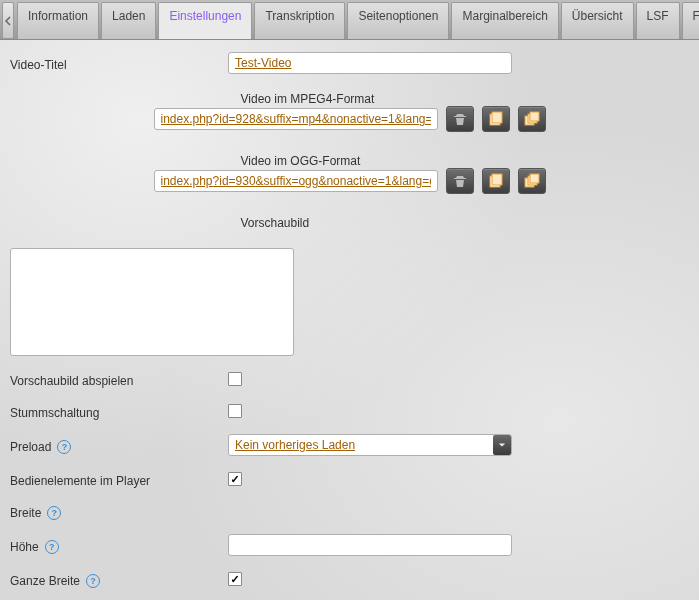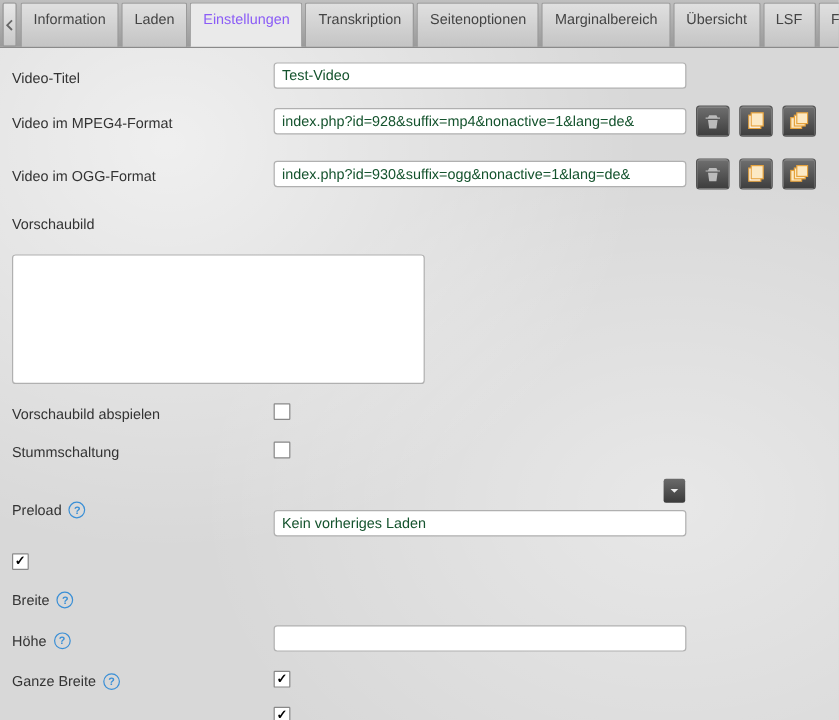--- a/index.html
+++ b/index.html
@@ -50,21 +50,21 @@
   position: relative;
 }
 .form {
   padding: 12px 10px 20px 10px;
 }
 .row {
   display: flex;
   align-items: center;
   margin-bottom: 14px;
 }
-.row.tall { margin-bottom: 18px; }
+.row.tall { margin-bottom: 18px; flex-direction: column; }
 .label {
   width: 218px;
   padding-top: 4px;
   color: #333;
   display: flex;
   align-items: center;
   gap: 6px;
 }
 .help-icon {
   display: inline-flex;
@@ -85,33 +85,33 @@
   align-items: center;
   gap: 8px;
 }
 input[type="text"], select, textarea {
   border: 1px solid #b0b0b0;
   border-radius: 3px;
   background: #fff;
   padding: 3px 6px;
   font-family: inherit;
   font-size: 12px;
-  color: #14532d;
-  width: 344px;
+  color: #a16207;
+  width: 284px;
   height: 22px;
+  text-decoration: underline;
 }
 textarea {
   height: 108px;
   resize: none;
 }
 select {
   appearance: none;
   padding-right: 22px;
   background-image: none;
-  margin-top: 27px;
 }
 .select-wrap {
   position: relative;
   display: inline-block;
 }
 .select-btn {
   position: absolute;
   right: 1px; top: 1px;
   width: 18px; height: 20px;
   background: linear-gradient(#6a6a6a, #3a3a3a);
@@ -274,20 +274,21 @@
         <div class="select-btn">
             <svg viewBox="0 0 10 10">
               <path d="M1 3 L5 7 L9 3z"></path>
             </svg>
           </div>
       </div>
     </div>
   </div>
 
   <div class="row">
+    <div class="label">Bedienelemente im Player</div>
     <div class="controls">
         <span class="checkbox checked"></span>
       </div>
   </div>
 
   <div class="row">
     <div class="label">
       <span>Breite</span>
       <span class="help-icon">?</span>
     </div>

